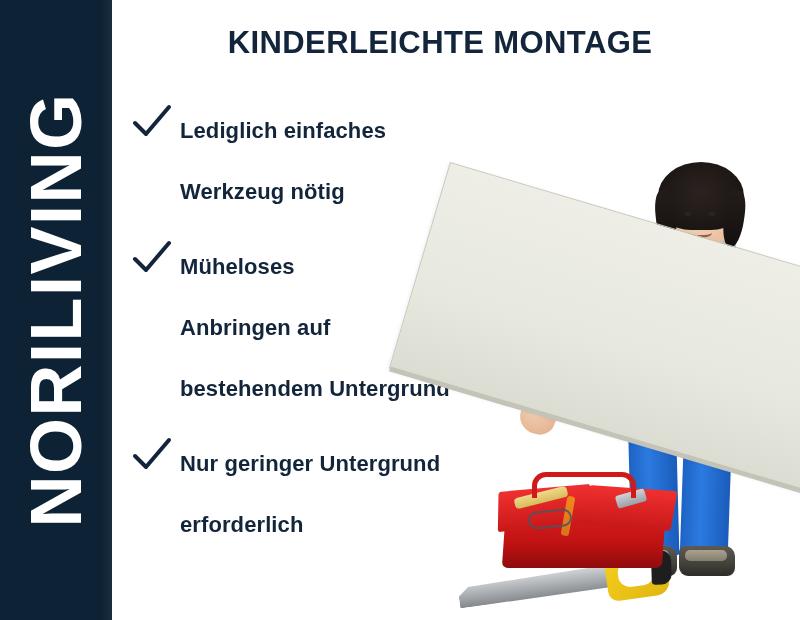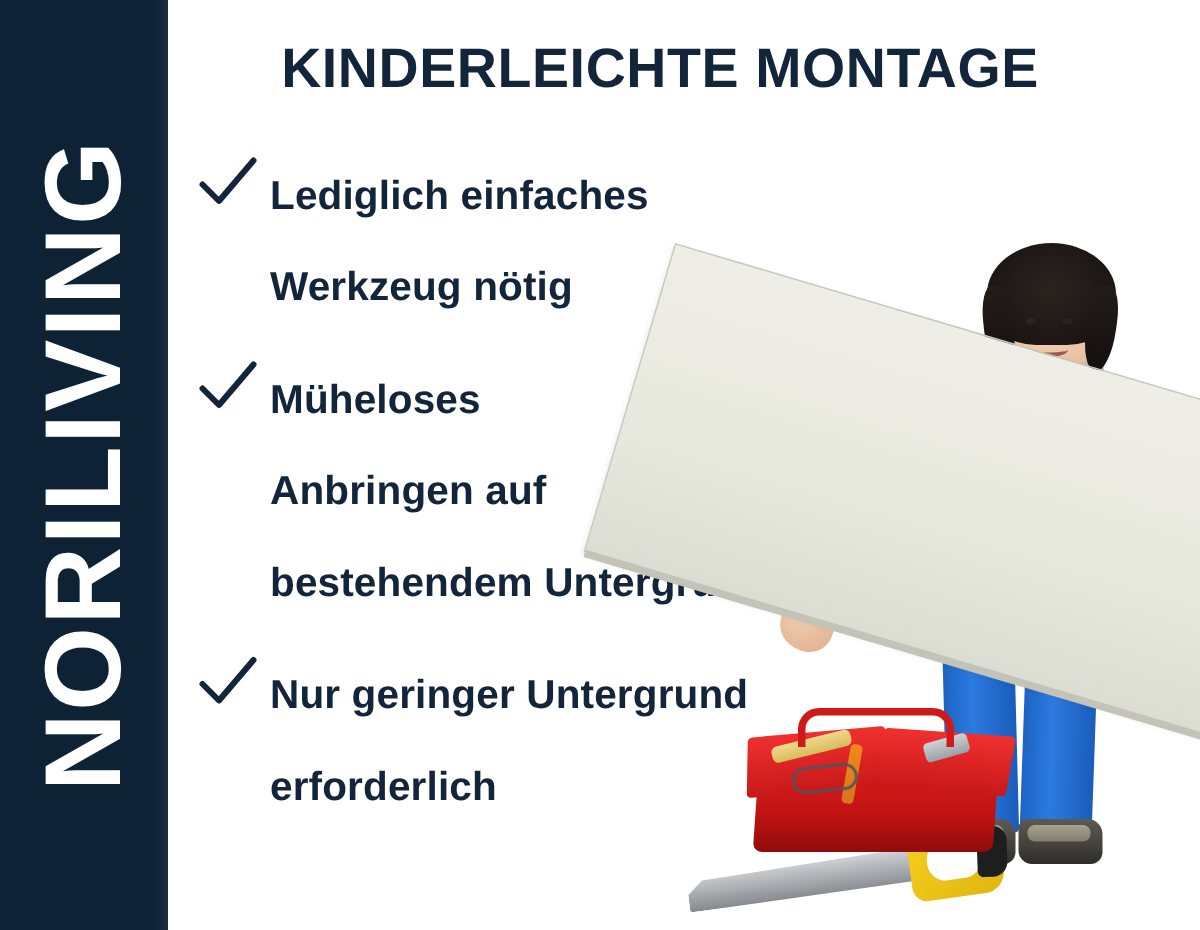--- a/index.html
+++ b/index.html
@@ -45,21 +45,21 @@
 
   
   #headline {
     position:absolute;
     left:130px; top:26px;
     width:620px;
     text-align:center;
     color:#13253b;
     font-family:"Liberation Sans", sans-serif;
     font-weight:bold;
-    font-size:37px;
+    font-size:31px;
     letter-spacing:0.4px;
     line-height:1.1;
   }
 
   
   #feature-list {
     position:absolute;
     left:132px; top:100px;
     width:430px;
   }
@@ -73,21 +73,21 @@
     width:48px; height:44px;
     position:relative;
     margin-top:4px;
   }
   .check-icon svg { display:block; width:40px; height:36px; }
   .feature-lines {
     flex:1 1 auto;
     color:#13253b;
     font-family:"Liberation Sans", sans-serif;
     font-weight:bold;
-    font-size:27px;
+    font-size:22px;
     line-height:61px;
     letter-spacing:0.1px;
     white-space:pre-line;
   }
 
   
   #photo-area {
     position:absolute;
     left:380px; top:70px;
     width:420px; height:550px;

